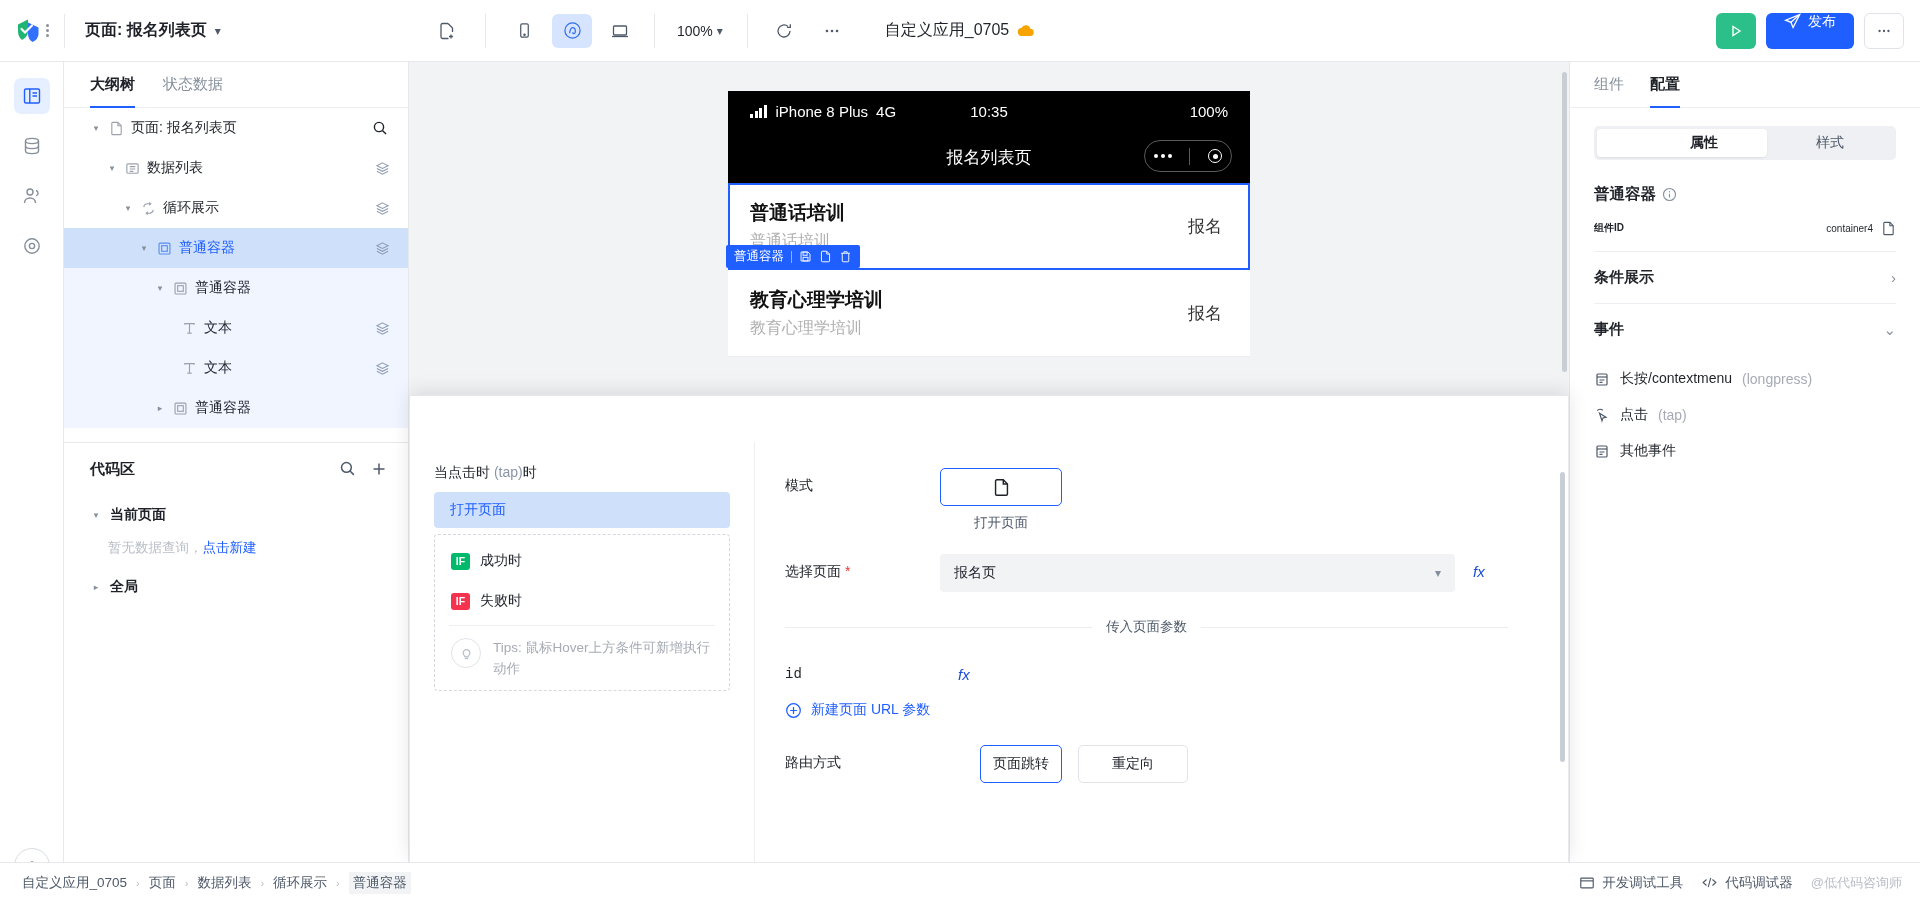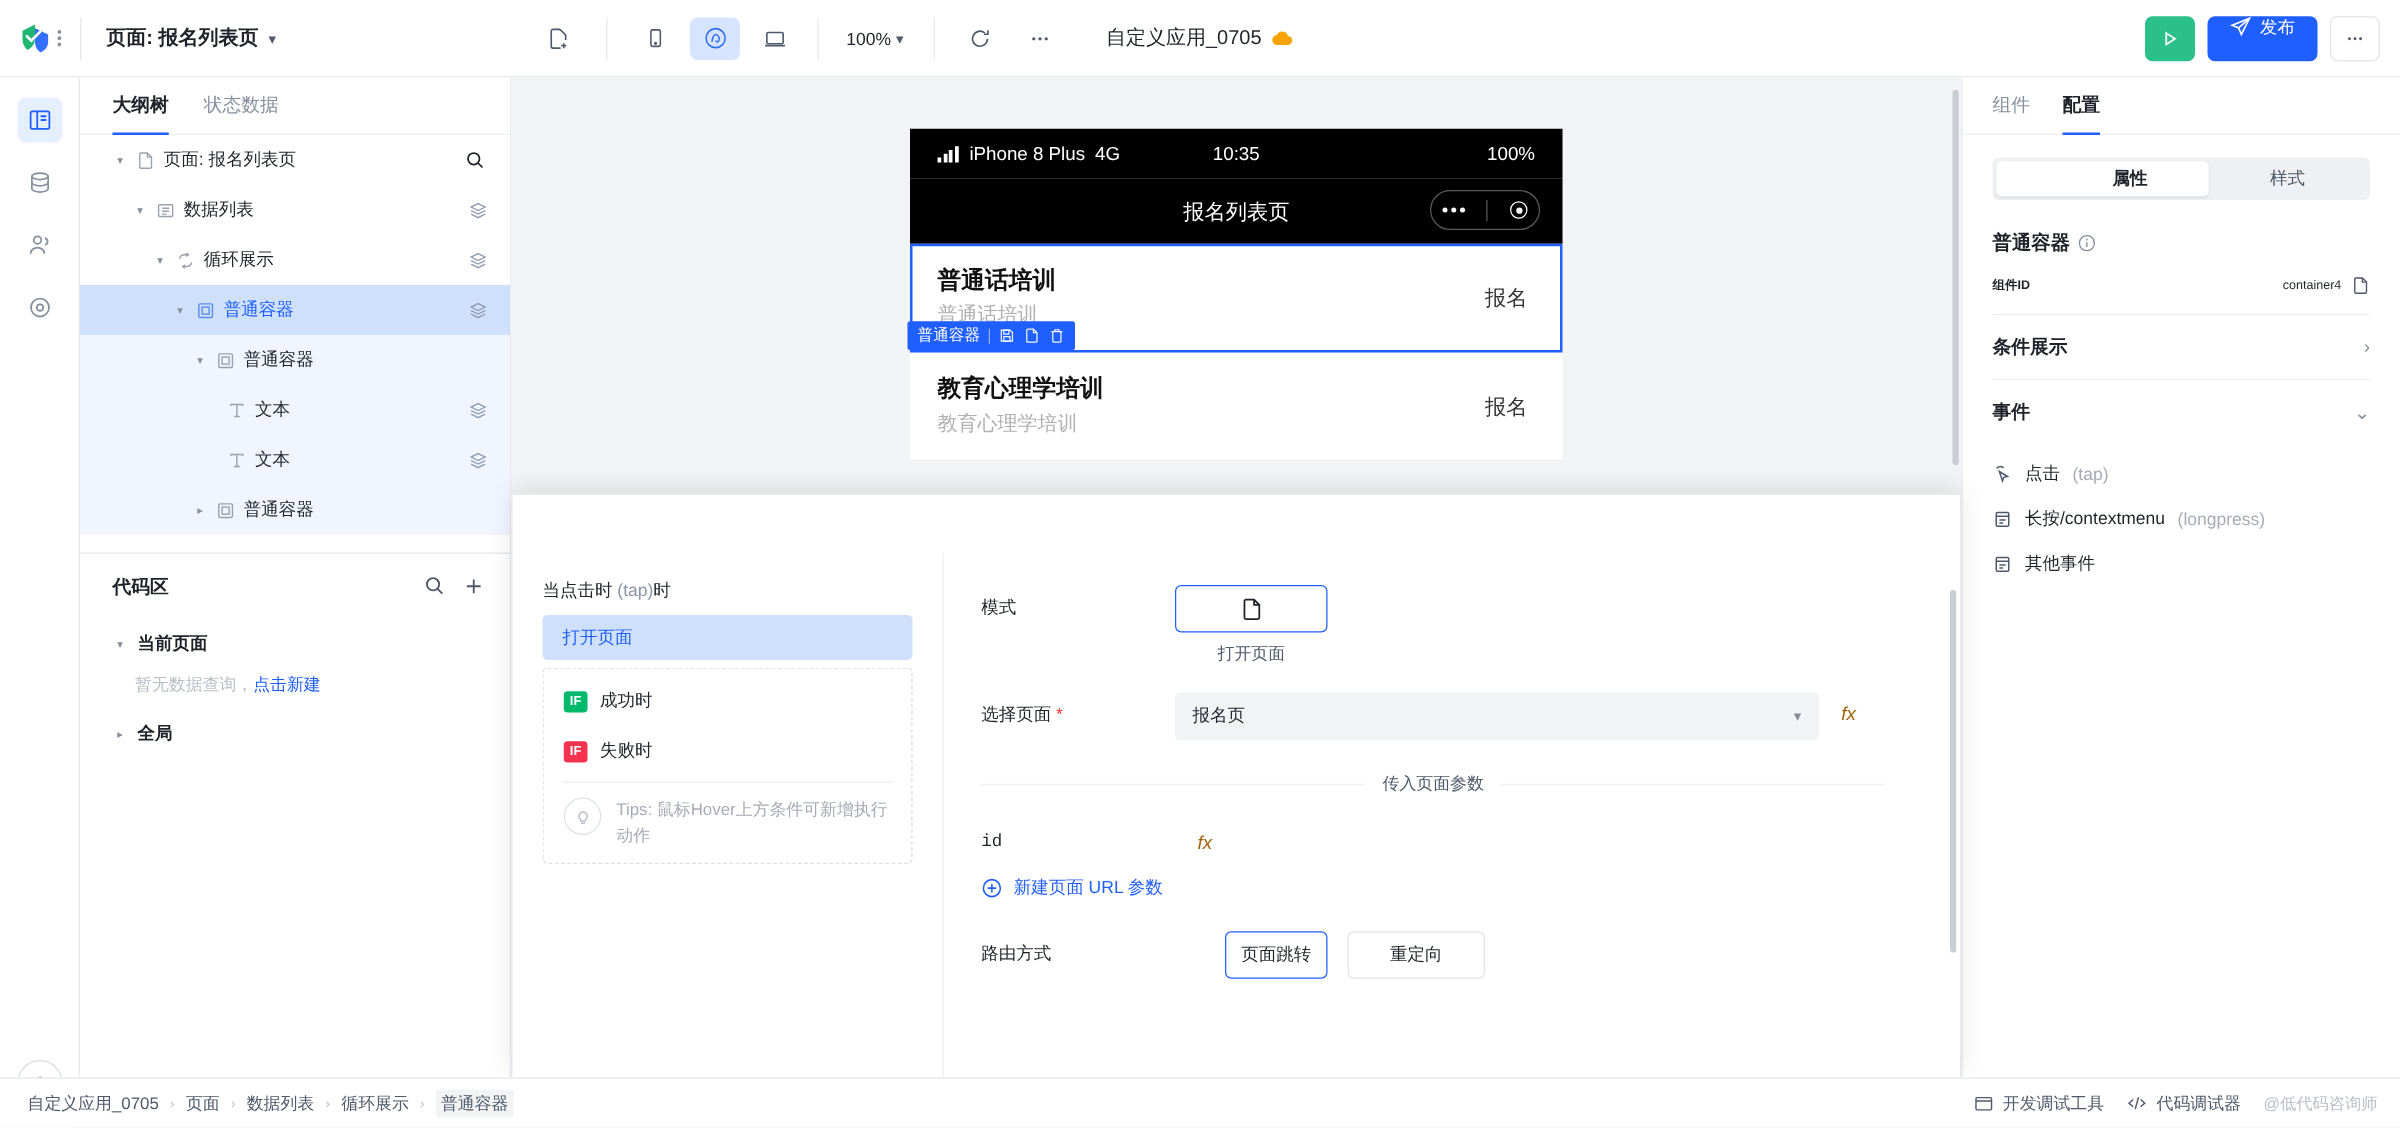--- a/index.html
+++ b/index.html
@@ -80,21 +80,21 @@
   .code-row .caret { width:12px; font-size:9px; color:#86909c; display:flex; justify-content:center;}
   .code-row .cl { font-size:14px; font-weight:700; color:#1f2329; }
   .code-empty { padding: 4px 0 10px 44px; font-size:13.5px; color:#b9bec7; }
   .code-empty a { color:#1f5eff; text-decoration:none; }
 
   
   .canvas {
     position:absolute; left:409px; top:62px; right:351px; bottom:40px;
     background:#f2f3f5; overflow:hidden;
   }
-  .phone { position:absolute; left:50%; transform:translateX(-50%); top:41px; width:522px; }
+  .phone { position:absolute; left:50%; transform:translateX(-50%); top:29px; width:522px; }
   .phone-status {
     height:40px; background:#000; color:#fff; display:flex; align-items:center;
     padding: 0 22px; font-size:15px; position:relative;
   }
   .sig { display:flex; align-items:flex-end; gap:1.5px; margin-right:9px;}
   .sig i { width:3px; background:#fff; display:block;}
   .sig i:nth-child(1){height:4px}.sig i:nth-child(2){height:7px}.sig i:nth-child(3){height:10px}.sig i:nth-child(4){height:13px}
   .st-time { position:absolute; left:0; right:0; text-align:center; font-size:15px;}
   .st-batt { margin-left:auto; font-size:15px; }
   .phone-nav { height:52px; background:#000; color:#fff; display:flex; align-items:center; justify-content:center; position:relative;}
@@ -184,21 +184,21 @@
   .mcard .box { height:38px; border:1px solid #e0e3e8; border-radius:5px; display:flex; align-items:center;
     justify-content:center; color:#4e5969; cursor:pointer;}
   .mcard.on .box { border:1.5px solid #1f5eff; color:#1f2329;}
   .mcard .cap { text-align:center; margin-top:8px; font-size:13.5px; color:#86909c;}
   .mcard.on .cap { color:#4e5969;}
   .select {
     width:515px; height:38px; background:#f2f3f5; border-radius:4px; display:flex; align-items:center;
     padding: 0 14px; font-size:14px; color:#1f2329; cursor:pointer;
   }
   .select .sc { margin-left:auto; color:#86909c; font-size:12px;}
-  .fx { margin-left:18px; color:#a16207; font-size:15px; font-style:italic; padding-top:9px; cursor:pointer;}
+  .fx { margin-left:18px; color:#1d4ed8; font-size:15px; font-style:italic; padding-top:9px; cursor:pointer;}
   .divider-txt { display:flex; align-items:center; gap:14px; padding: 4px 60px 0 30px; margin-bottom:20px; }
   .divider-txt .ln { flex:1; height:1px; background:#eceef1;}
   .divider-txt .tx { font-size:13.5px; color:#4e5969;}
   .param-input {
     width:515px; height:38px; background:#fff; border:1px solid #d9dde3; border-radius:3px;
     display:flex; align-items:center; padding: 0 14px; position:relative;
     font-family:"Liberation Mono","DejaVu Sans Mono",monospace; font-size:15px; color:#0f9d58;
   }
   .redbox { position:absolute; left:-5px; top:-5px; right:-5px; bottom:-5px; border:3px solid #ee1c25; border-radius:3px; pointer-events:none;}
   .resize-h { position:absolute; right:4px; bottom:3px; color:#1f5eff; font-size:11px;}
@@ -652,37 +652,37 @@
       <span class="sc">›</span>
     </div>
     <div class="rp-sec">
       <span>事件</span>
       <span class="sc">⌄</span>
     </div>
     <div style="padding-top:6px">
       <div class="ev">
         <span class="evic">
           <svg width="16" height="16" viewBox="0 0 16 16" fill="none" stroke="currentColor" stroke-width="1.2">
-            <path d="M3.2 3.6a4 4 0 015.6-.3"></path>
-              <path d="M5.5 6.2l6.5 4-3 .7-1 2.9z"></path>
-          </svg>
-        </span>
-        <span>点击</span>
-        <span class="mut">(tap)</span>
+            <rect x="3" y="3" width="10" height="11" rx="1"></rect>
+              <path d="M3 6h10"></path>
+              <path d="M5.5 9h5M5.5 11.3h3"></path>
+          </svg>
+        </span>
+        <span>长按/contextmenu</span>
+        <span class="mut">(longpress)</span>
       </div>
       <div class="ev">
         <span class="evic">
           <svg width="16" height="16" viewBox="0 0 16 16" fill="none" stroke="currentColor" stroke-width="1.2">
-            <rect x="3" y="3" width="10" height="11" rx="1"></rect>
-              <path d="M3 6h10"></path>
-              <path d="M5.5 9h5M5.5 11.3h3"></path>
-          </svg>
-        </span>
-        <span>长按/contextmenu</span>
-        <span class="mut">(longpress)</span>
+            <path d="M3.2 3.6a4 4 0 015.6-.3"></path>
+              <path d="M5.5 6.2l6.5 4-3 .7-1 2.9z"></path>
+          </svg>
+        </span>
+        <span>点击</span>
+        <span class="mut">(tap)</span>
       </div>
       <div class="ev">
         <span class="evic">
           <svg width="16" height="16" viewBox="0 0 16 16" fill="none" stroke="currentColor" stroke-width="1.2">
             <rect x="3" y="3" width="10" height="11" rx="1"></rect>
               <path d="M3 6h10"></path>
               <path d="M5.5 9h5M5.5 11.3h3"></path>
           </svg>
         </span>
         <span>其他事件</span>

